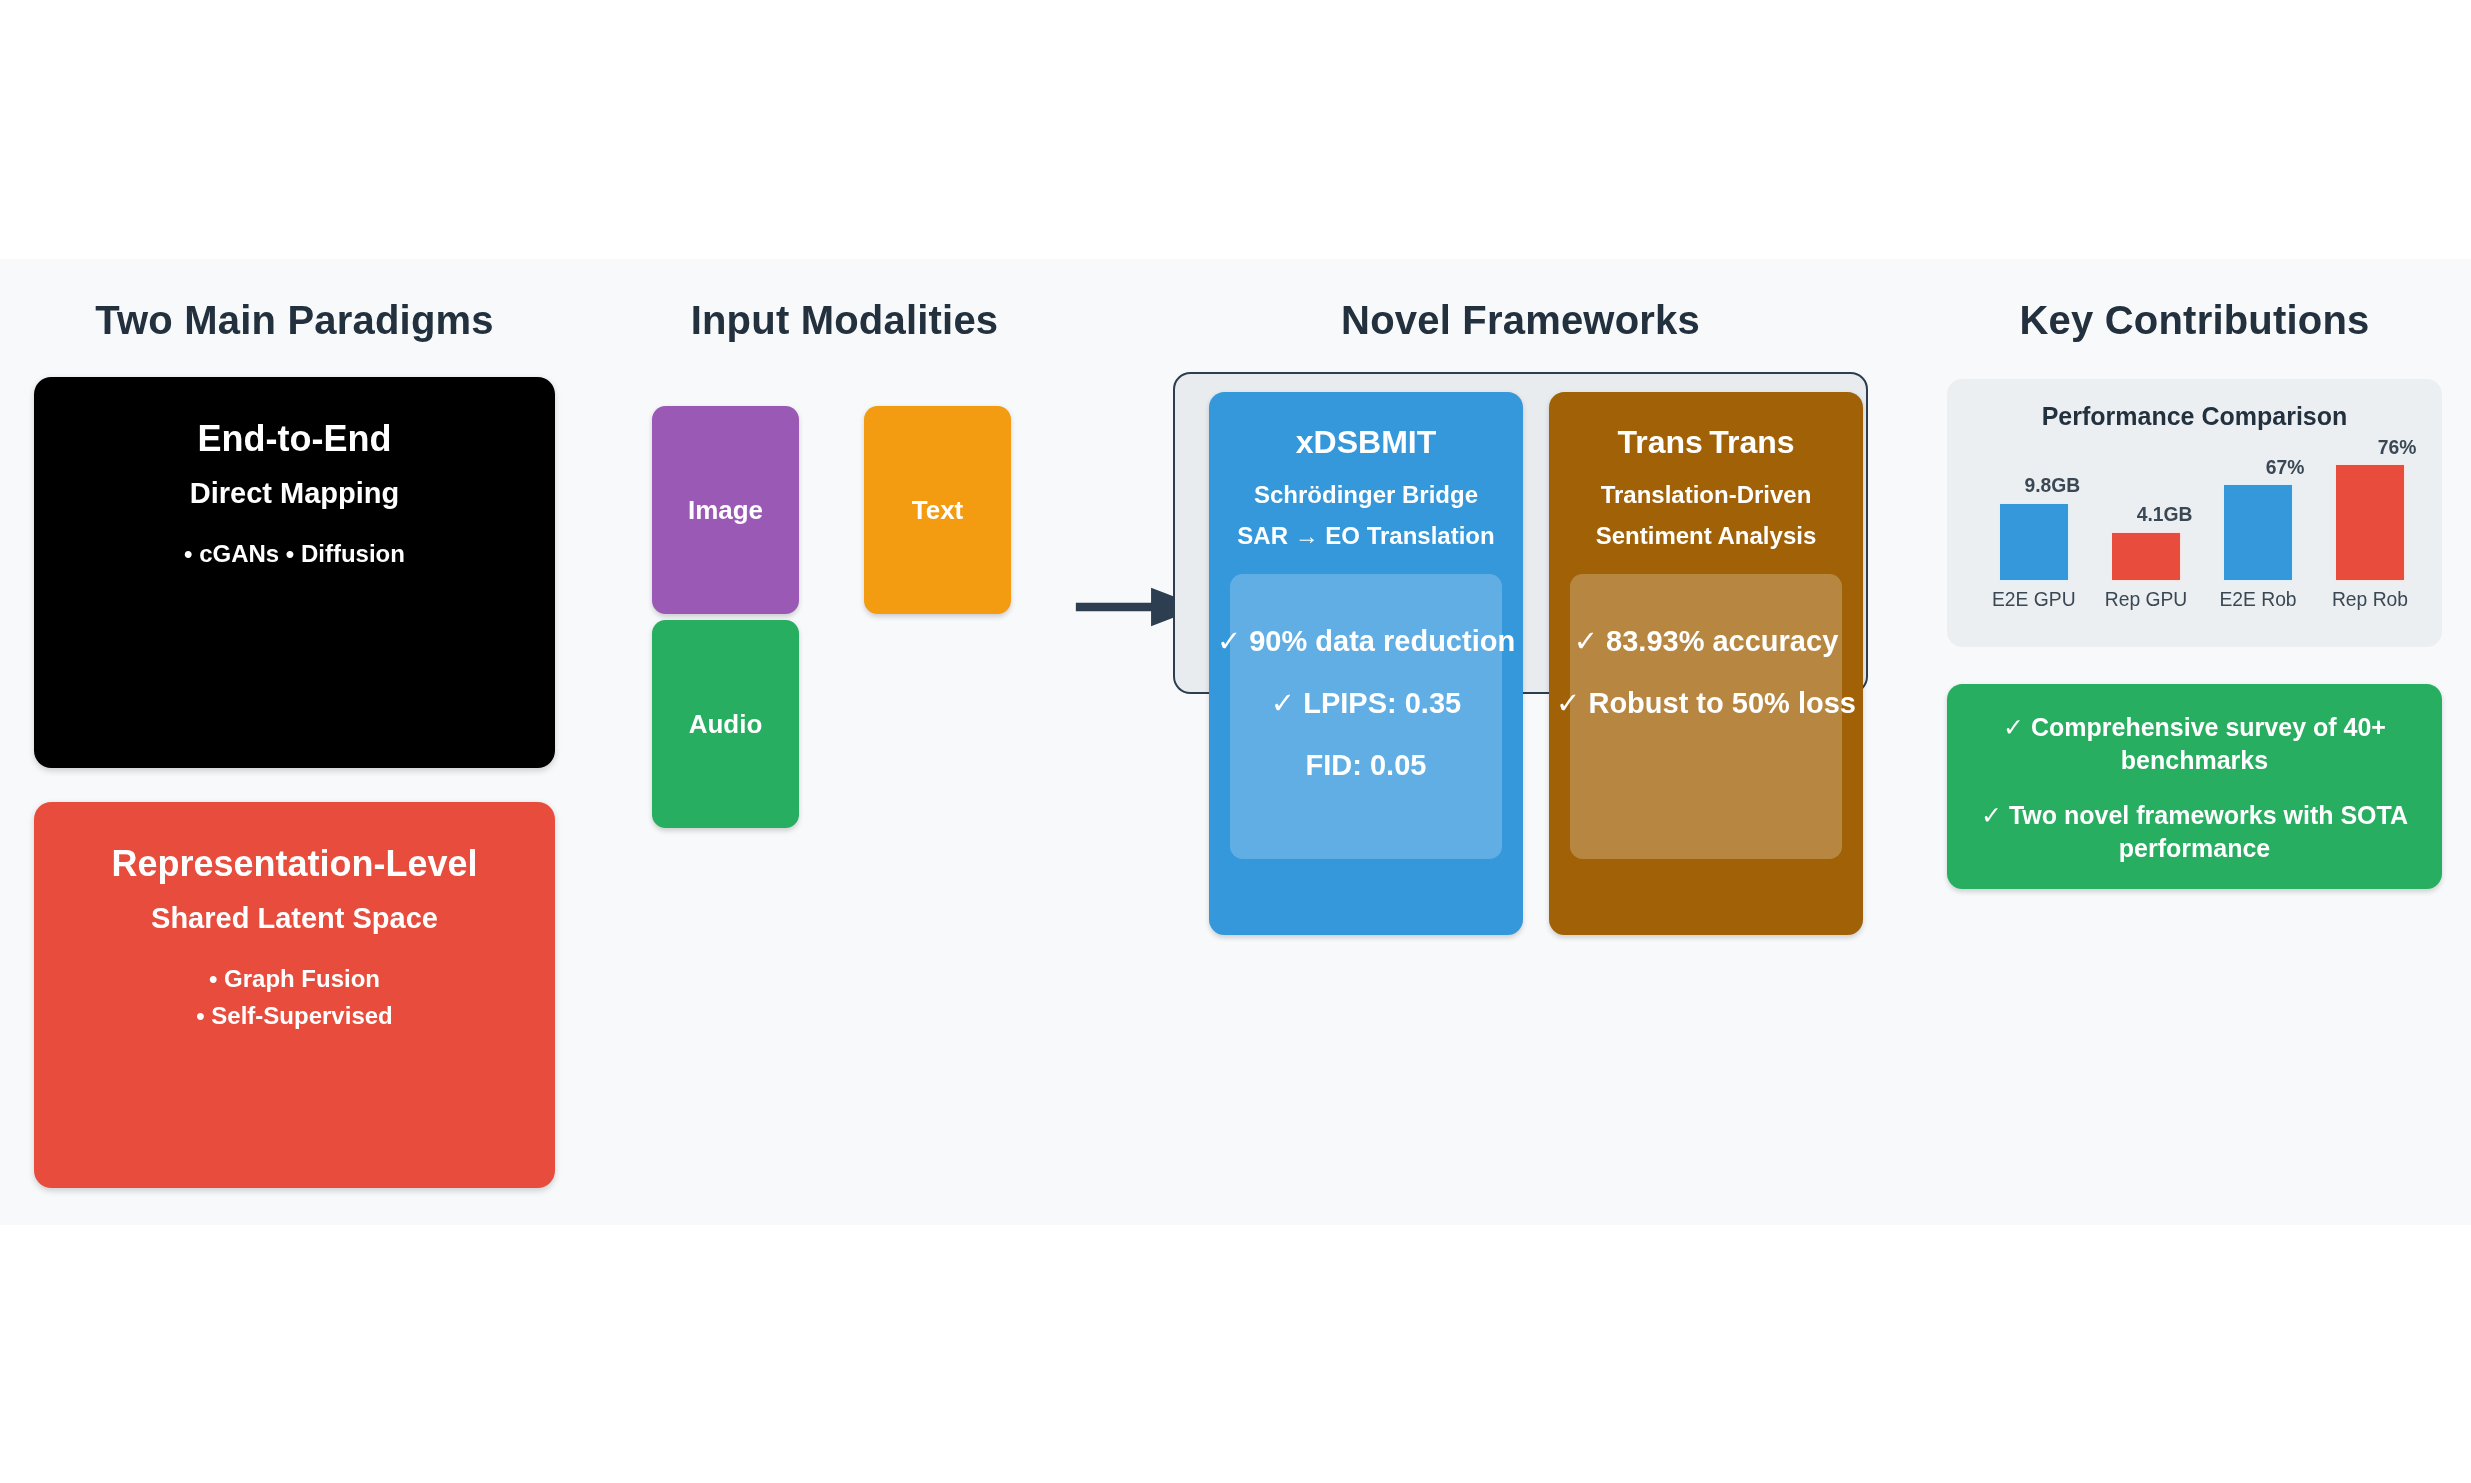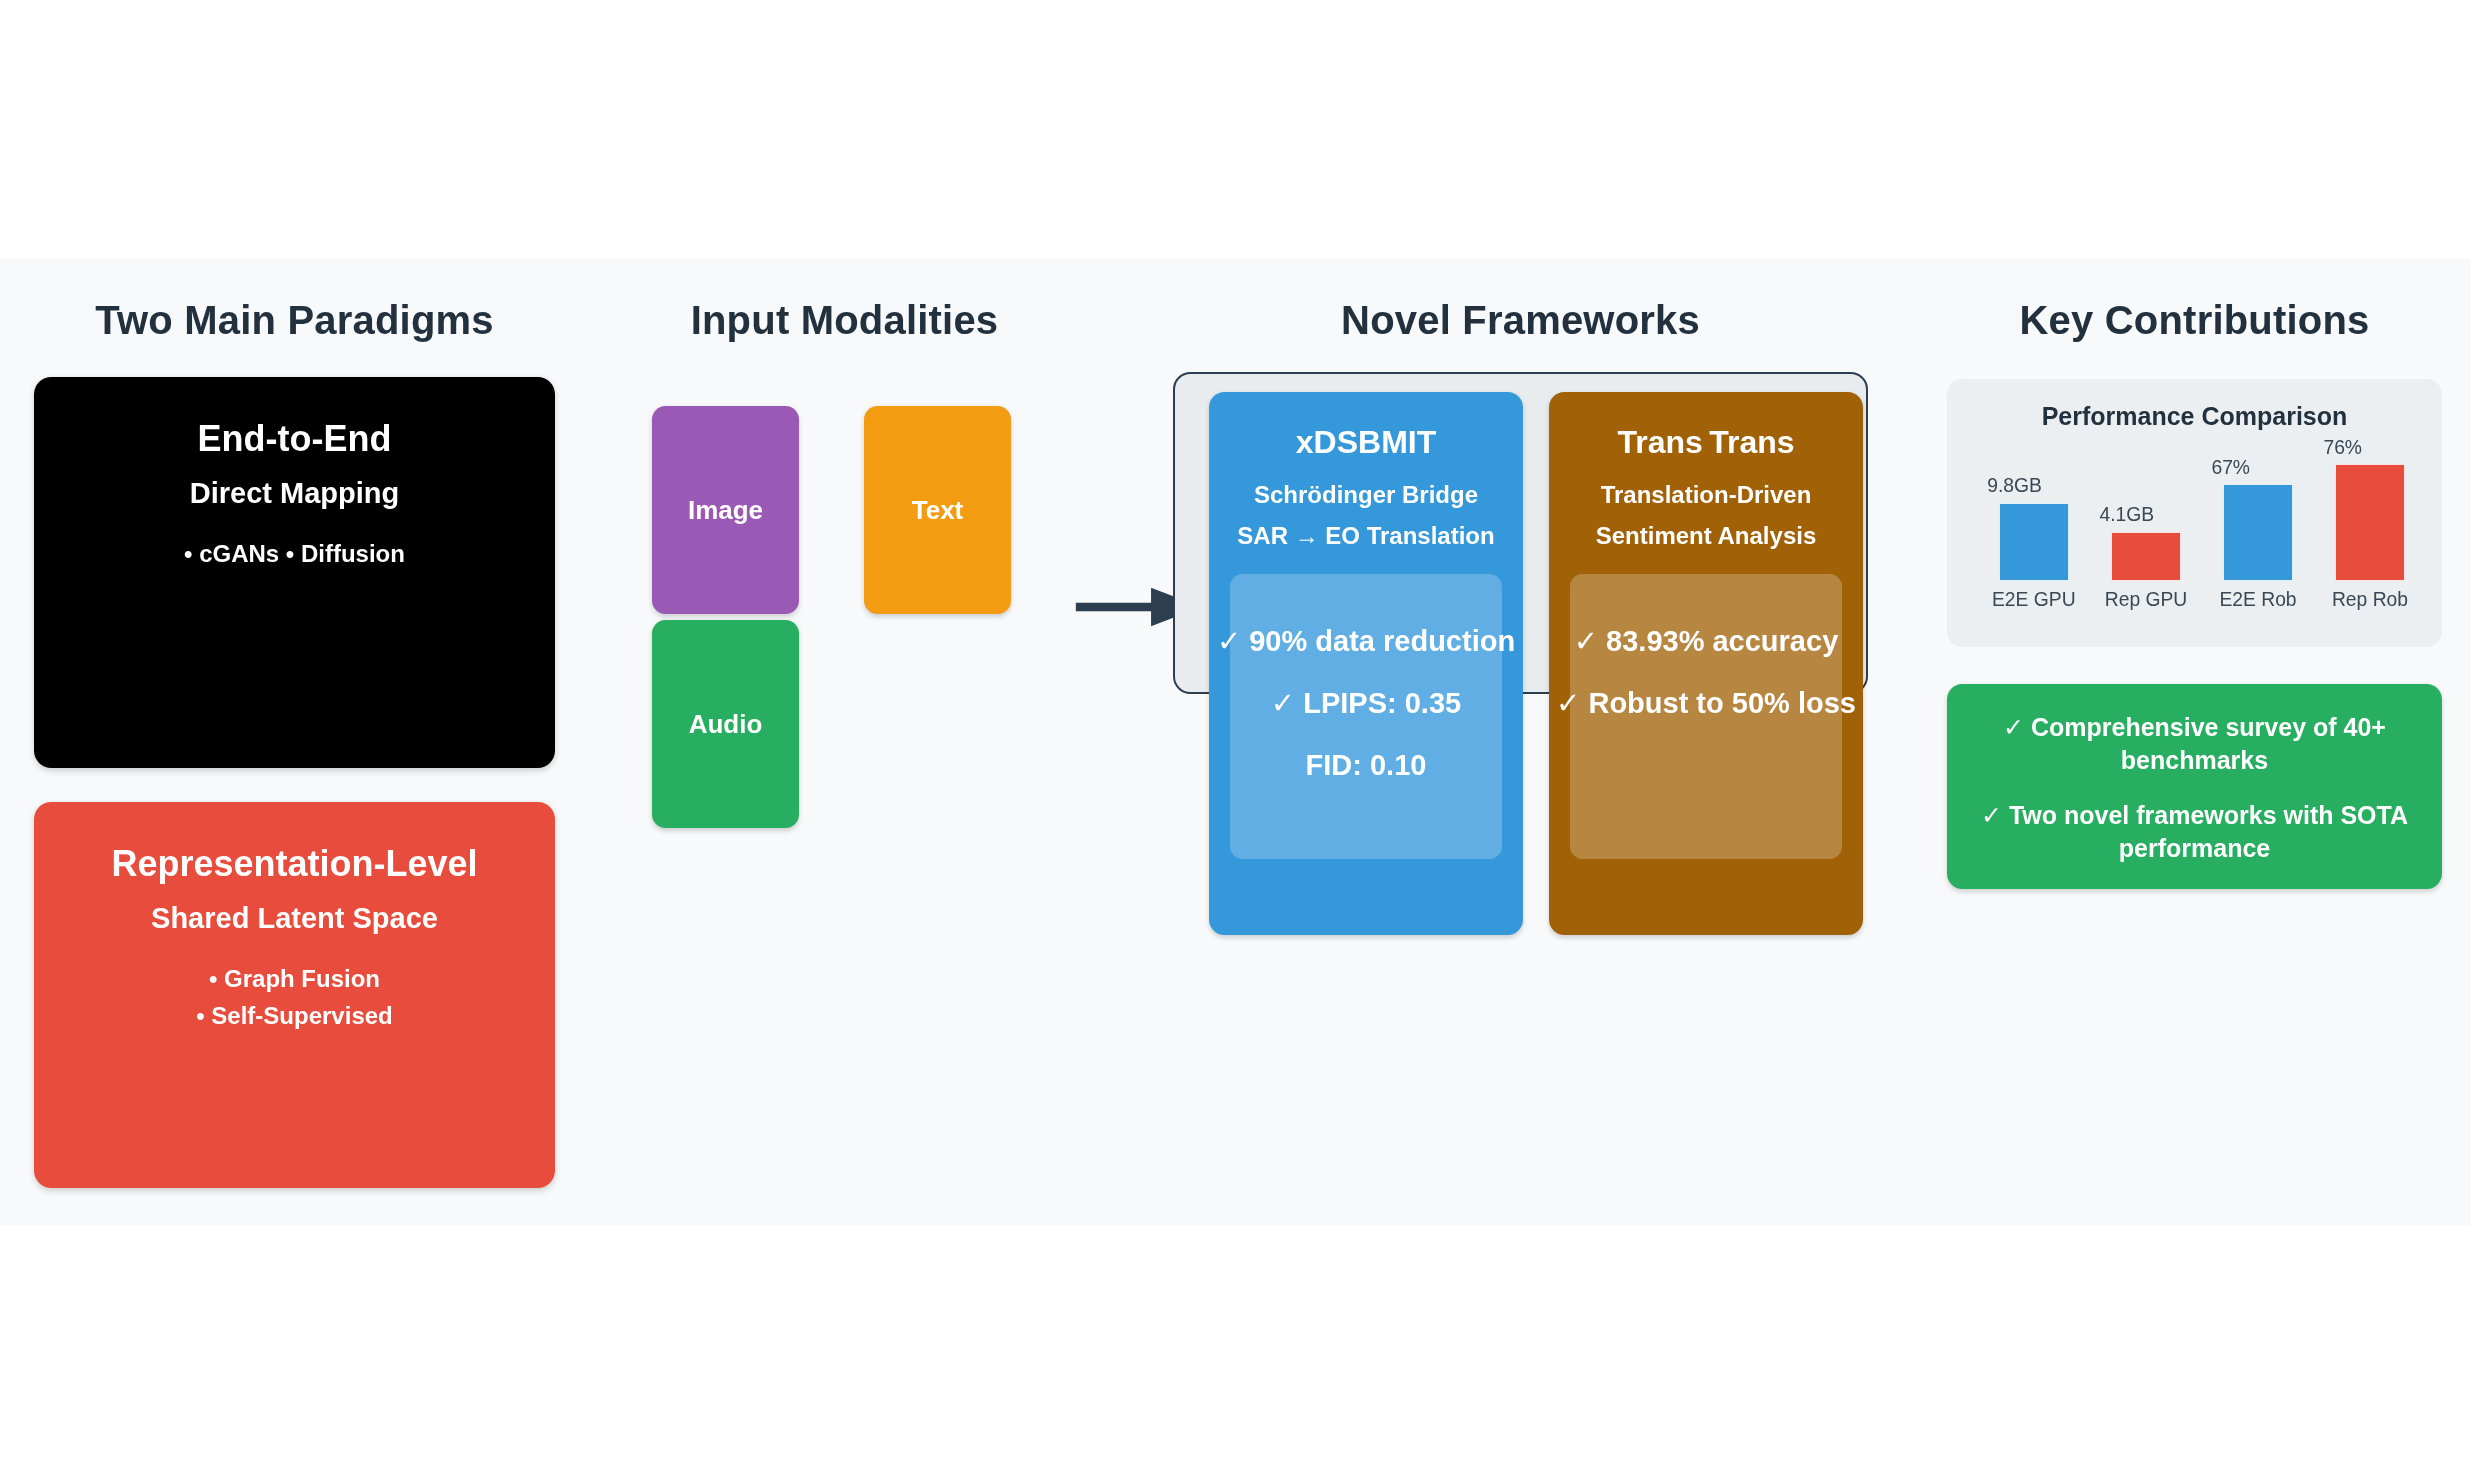--- a/index.html
+++ b/index.html
@@ -122,21 +122,21 @@
     position:absolute;
     left:46px;top:75px;
     width:406px;height:159px;
   }
   .bar-slot{
     position:absolute;
     bottom:0;width:70px;height:159px;
   }
   .bar-val{
     position:absolute;left:-11.6px;width:93px;
-    text-align:left;font-size:19.3px;font-weight:normal;color:#3a4754;
+    text-align:right;font-size:19.3px;font-weight:bold;color:#3a4754;
     white-space:nowrap;
   }
   .bar-rect{
     position:absolute;bottom:32px;left:0;width:70px;
     border:1px solid rgba(255,255,255,.85);
     box-sizing:border-box;
   }
   .bar-lbl{
     position:absolute;bottom:1.9px;left:-13.5px;width:97px;
     text-align:center;font-size:19.3px;color:#3a4754;
@@ -204,21 +204,21 @@
 
   <div id="fw-box"></div>
 
   <div class="fw-card" id="fw-xdsbmit" style="background: rgb(52, 152, 219);">
     <div class="fw-title">xDSBMIT</div>
     <div class="fw-sub">Schrödinger Bridge</div>
     <div class="fw-sub2">SAR → EO Translation</div>
     <div class="fw-metrics">
       <div>✓ 90% data reduction</div>
       <div>✓ LPIPS: 0.35</div>
-      <div>FID: 0.10</div>
+      <div>FID: 0.05</div>
     </div>
   </div>
 
   <div class="fw-card" id="fw-transtrans" style="background: #a16207;">
     <div class="fw-title">Trans Trans</div>
     <div class="fw-sub">Translation-Driven</div>
     <div class="fw-sub2">Sentiment Analysis</div>
     <div class="fw-metrics">
       <div>✓ 83.93% accuracy</div>
       <div>✓ Robust to 50% loss</div>

